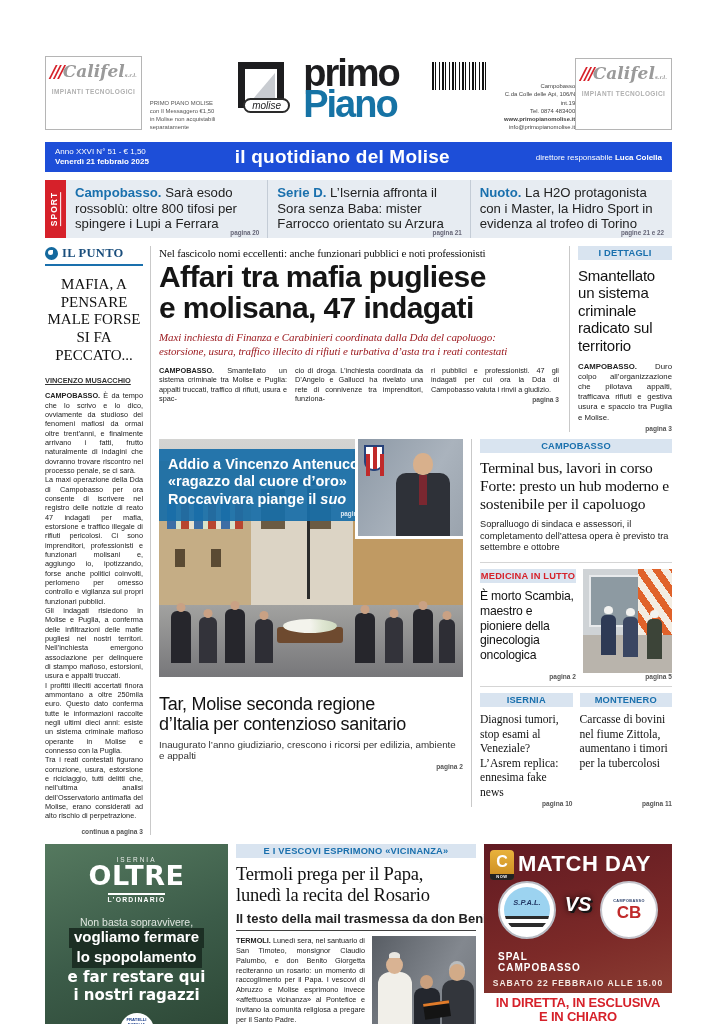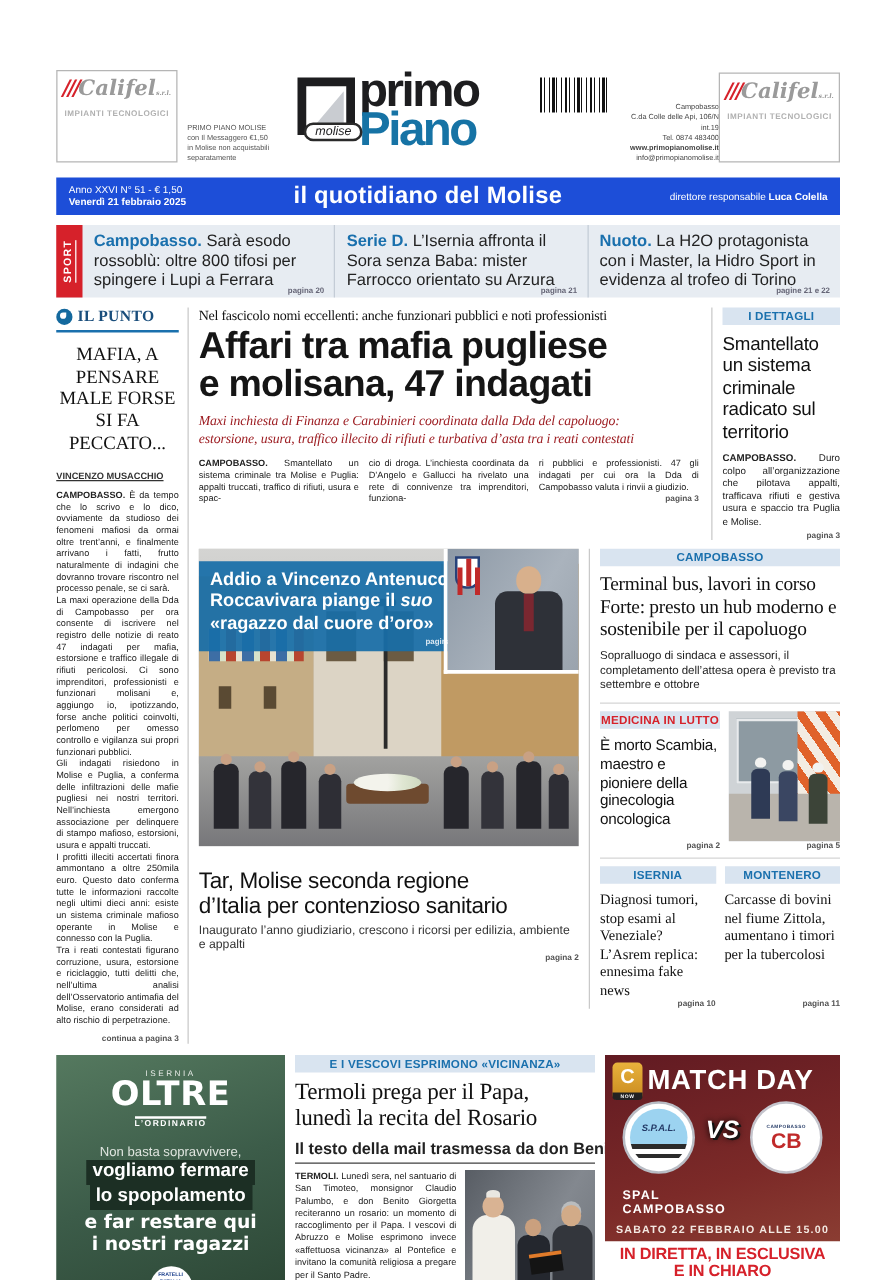--- a/index.html
+++ b/index.html
@@ -18,21 +18,21 @@
   .califel.right { width:104px; height:72px; margin-top:2px; }
   .cal-name { font-family:"DejaVu Serif", serif; font-style:italic; font-weight:bold; font-size:17px; color:#9a9a9a; line-height:1; }
   .cal-slash { color:#d6212a; font-weight:bold; font-style:italic; letter-spacing:-2px; }
   .cal-srl { font-size:5px; color:#9a9a9a; }
   .cal-sub { margin-top:8px; font-size:6.5px; font-weight:bold; color:#b0b0b0; letter-spacing:0.4px; }
   .price-note { width:88px; margin-left:8px; margin-top:44px; font-size:5.9px; line-height:1.35; color:#555; }
   .logo-block { margin-left:12px; margin-top:2px; display:flex; position:relative; width:212px; }
   .logo-icon { position:relative; width:46px; height:46px; border:7px solid #1d1d1f; background:#fff; margin-top:4px; flex:0 0 auto; }
   .logo-fold { position:absolute; right:2px; bottom:2px; width:0; height:0; border-left:22px solid transparent; border-bottom:26px solid #c9ccd1; }
   .molise-pill { position:absolute; left:-2px; bottom:-12px; background:#fff; border:2px solid #2a2a2a; border-radius:9px; font-size:10px; font-style:italic; padding:0 7px; color:#1d1d1f; white-space:nowrap; }
-  .logo-text { margin-left:3px; line-height:0.82; white-space:nowrap; }
+  .logo-text { margin-left:19px; line-height:0.82; white-space:nowrap; }
   .logo-w1 { font-size:38px; font-weight:bold; letter-spacing:-2px; color:#1d1d1f; }
   .logo-w2 { font-size:38px; font-weight:bold; letter-spacing:-2px; color:#1673a5; }
   .barcode { width:64px; height:28px; margin:6px 0 0 10px;
     background:repeating-linear-gradient(90deg,#111 0 2px,#fff 2px 3px,#111 3px 4px,#fff 4px 7px,#111 7px 8px,#fff 8px 10px); }
   .contact { width:96px; margin:26px 0 0 4px; font-size:5.9px; line-height:1.4; text-align:right; color:#444; }
   .contact .b { font-weight:bold; }
 
   .blue-bar { margin-top:4px; height:30px; background:#1d4ed8; color:#fff; display:flex; align-items:center; padding:0 10px; }
   .issue { font-size:8px; line-height:1.3; }
   .issue .b { font-weight:bold; }
@@ -357,22 +357,22 @@
                     <span class="hd"></span>
                   </div>
                 <div class="fig" style="left:280px;width:16px;height:44px;background:#2e2e35;">
                     <span class="hd"></span>
                   </div>
               </div>
               <div class="coffin"></div>
               <div class="flowers"></div>
               <div class="ant-box">
                 <span class="l">Addio a Vincenzo Antenucci,</span>
+                <span class="l">«ragazzo dal cuore d’oro»</span>
                 <span class="l"><span>Roccavivara piange il </span><i>suo</i></span>
-                <span class="l">«ragazzo dal cuore d’oro»</span>
                 <span class="ant-pg">pagina 5</span>
               </div>
               <div class="inset">
                 <div class="crest"></div>
                 <div class="man"></div>
               </div>
             </div>
             <div class="tar">
               <div class="tar-h">
                 <span>Tar, Molise seconda regione</span>

